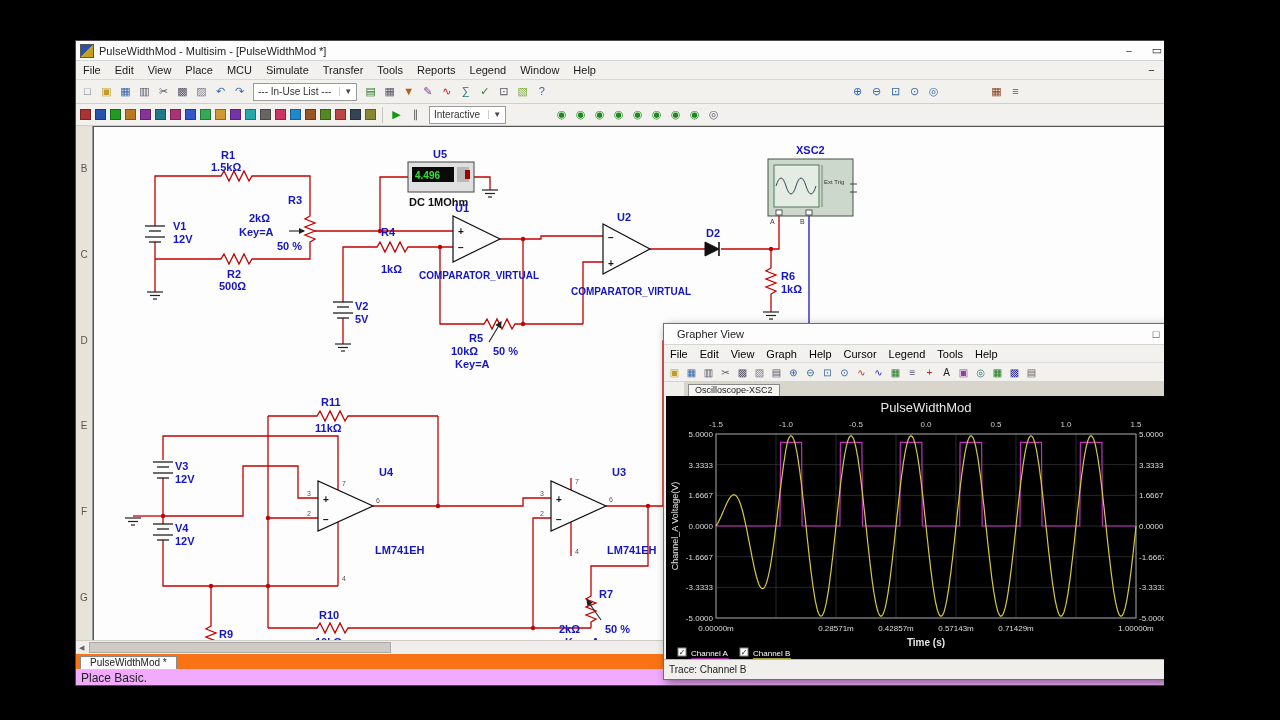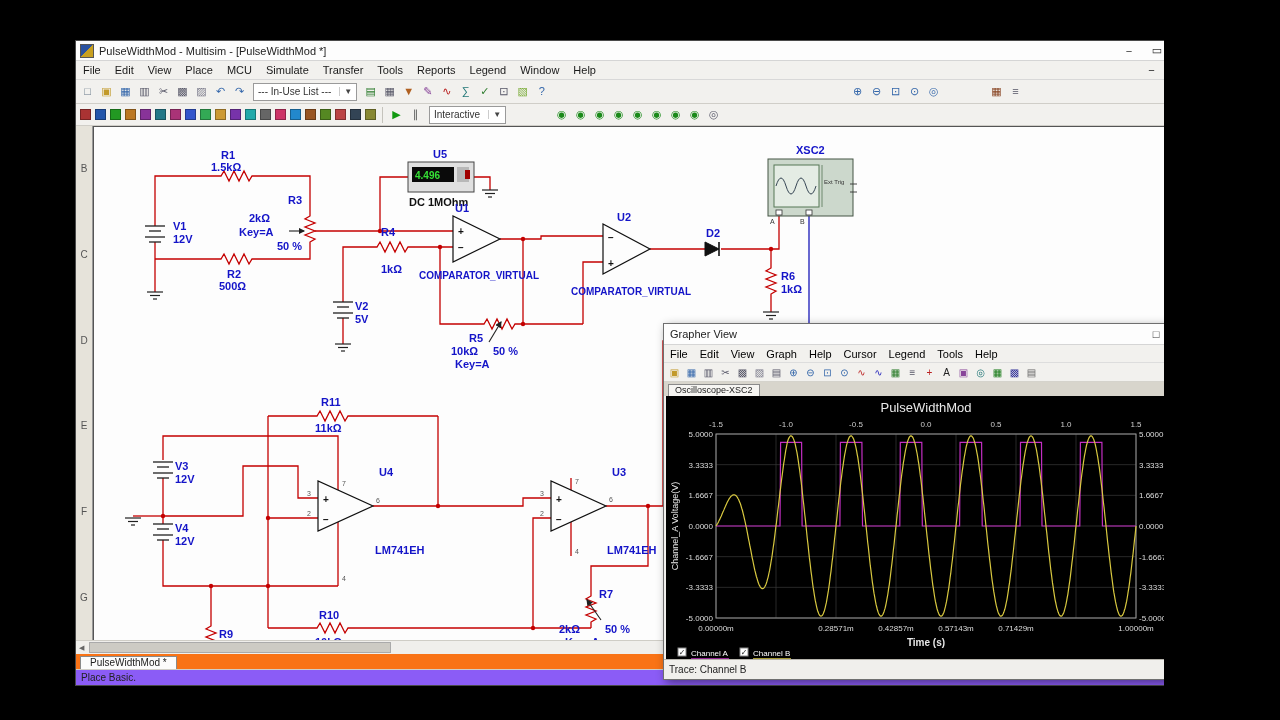--- a/index.html
+++ b/index.html
@@ -33,31 +33,31 @@
   .canvas{flex:1 1 auto;position:relative;background:#fdfdfd;overflow:hidden;}
   .vscroll{width:13px;background:#f0efec;border-left:1px solid #cfcdc6;display:flex;flex-direction:column;align-items:center;flex:0 0 auto;}
   .vthumb{width:9px;height:66px;background:#cdcbc4;border:1px solid #aaa;margin-top:3px;}
   .sarrow{font-size:7px;color:#666;padding:3px 0;}
   .instr{width:18px;background:#f4f3f0;border-left:1px solid #cfcdc6;display:flex;flex-direction:column;align-items:center;overflow:hidden;flex:0 0 auto;}
   .instr .tbi.sq{margin:3px 0;}
   .hscroll{height:13px;background:#f0efec;border-top:1px solid #cfcdc6;display:flex;align-items:center;flex:0 0 auto;}
   .hthumb{width:300px;height:9px;background:#cdcbc4;border:1px solid #aaa;margin-left:2px;}
   .tabrow{height:15px;background:#f97316;display:flex;align-items:flex-end;padding-left:4px;flex:0 0 auto;}
   .sheettab{background:#fcfcfc;border:1px solid #8a8a8a;border-bottom:none;padding:0 9px 1px 9px;font-size:10px;color:#222;}
-  .statusbar{height:15px;background:#8b5cf6;border-top:1px solid #cfcdc6;font-size:10px;color:#222;display:flex;align-items:center;padding:0 5px;flex:0 0 auto;}
+  .statusbar{height:15px;background:#f0abfc;border-top:1px solid #cfcdc6;font-size:12px;color:#222;display:flex;align-items:center;padding:0 5px;flex:0 0 auto;}
   
   .grapher{position:absolute;left:663px;top:323px;width:530px;height:357px;background:#f0efec;border:1px solid #6f6f6f;
            box-shadow:3px 3px 9px rgba(0,0,0,.45);box-sizing:border-box;display:flex;flex-direction:column;z-index:10;font-size:11px;}
-  .g-title{height:20px;background:#fdfdfd;display:flex;align-items:center;padding-left:6px;border-bottom:1px solid #d5d5d5;flex:0 0 auto;}
+  .g-title{height:20px;background:#fdfdfd;display:flex;align-items:center;padding-left:13px;border-bottom:1px solid #d5d5d5;flex:0 0 auto;}
   .g-title .winbtns .wb{width:24px;}
   .g-menu{height:17px;background:#f2f1ee;display:flex;align-items:center;border-bottom:1px solid #ddd;flex:0 0 auto;}
   .g-menu .mi{padding:1px 6px;}
   .g-toolbar{height:18px;background:#f2f1ee;display:flex;align-items:center;border-bottom:1px solid #d5d3cc;padding-left:2px;flex:0 0 auto;}
   .g-toolbar .tbi{width:15px;font-size:10px;}
-  .g-tabs{height:14px;background:#d8d5cc;display:flex;align-items:flex-end;padding-left:4px;flex:0 0 auto;}
+  .g-tabs{height:14px;background:#d8d5cc;display:flex;align-items:flex-end;padding-left:4px;flex:0 0 auto;margin-left:20px;}
   .g-tab{background:#f6f5f2;border:1px solid #8a8a8a;border-bottom:none;font-size:9px;padding:0 6px 1px 6px;color:#222;}
   .g-chartwrap{flex:1 1 auto;background:#000;margin:0 2px;overflow:hidden;}
   .g-status{height:19px;background:#f0efec;border-top:1px solid #b5b3ac;font-size:10px;display:flex;align-items:center;padding:0 5px;color:#222;flex:0 0 auto;}
   svg text{font-family:"Liberation Sans",sans-serif;}
   .lbl{fill:#1414c8;font-weight:bold;font-size:11px;}
   .lbl10{fill:#1414c8;font-weight:bold;font-size:10px;}
   .pin{fill:#555;font-size:7px;font-weight:normal;}
 </style>
 </head>
 <body>

